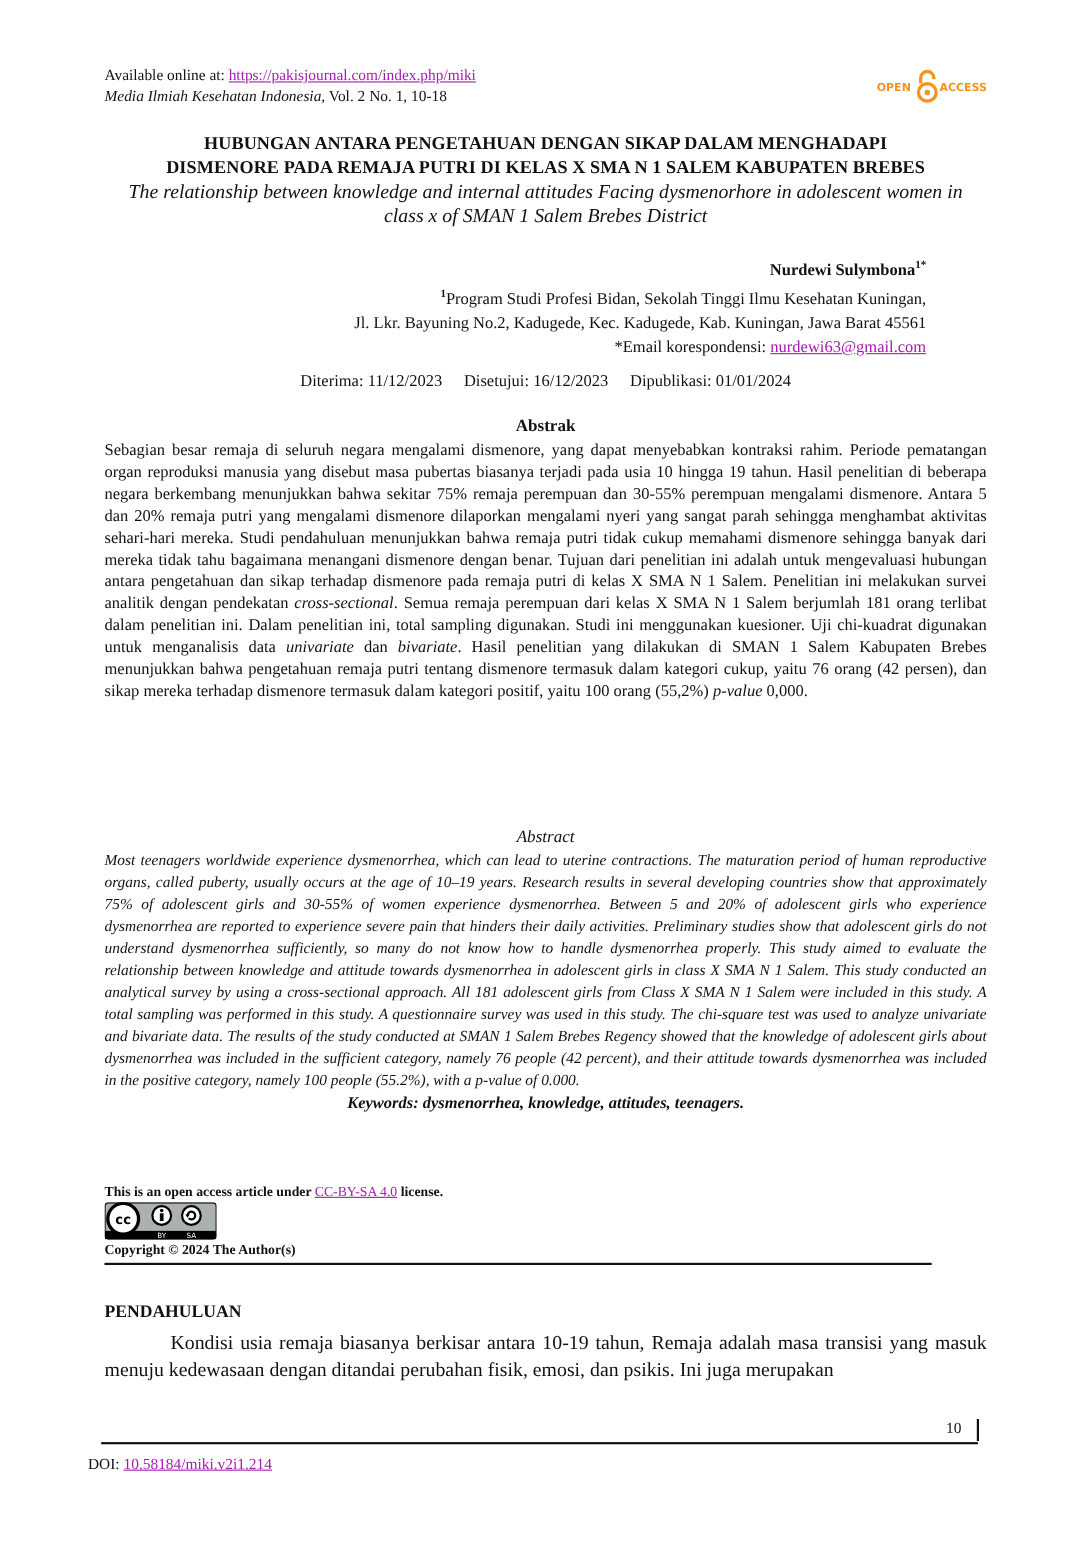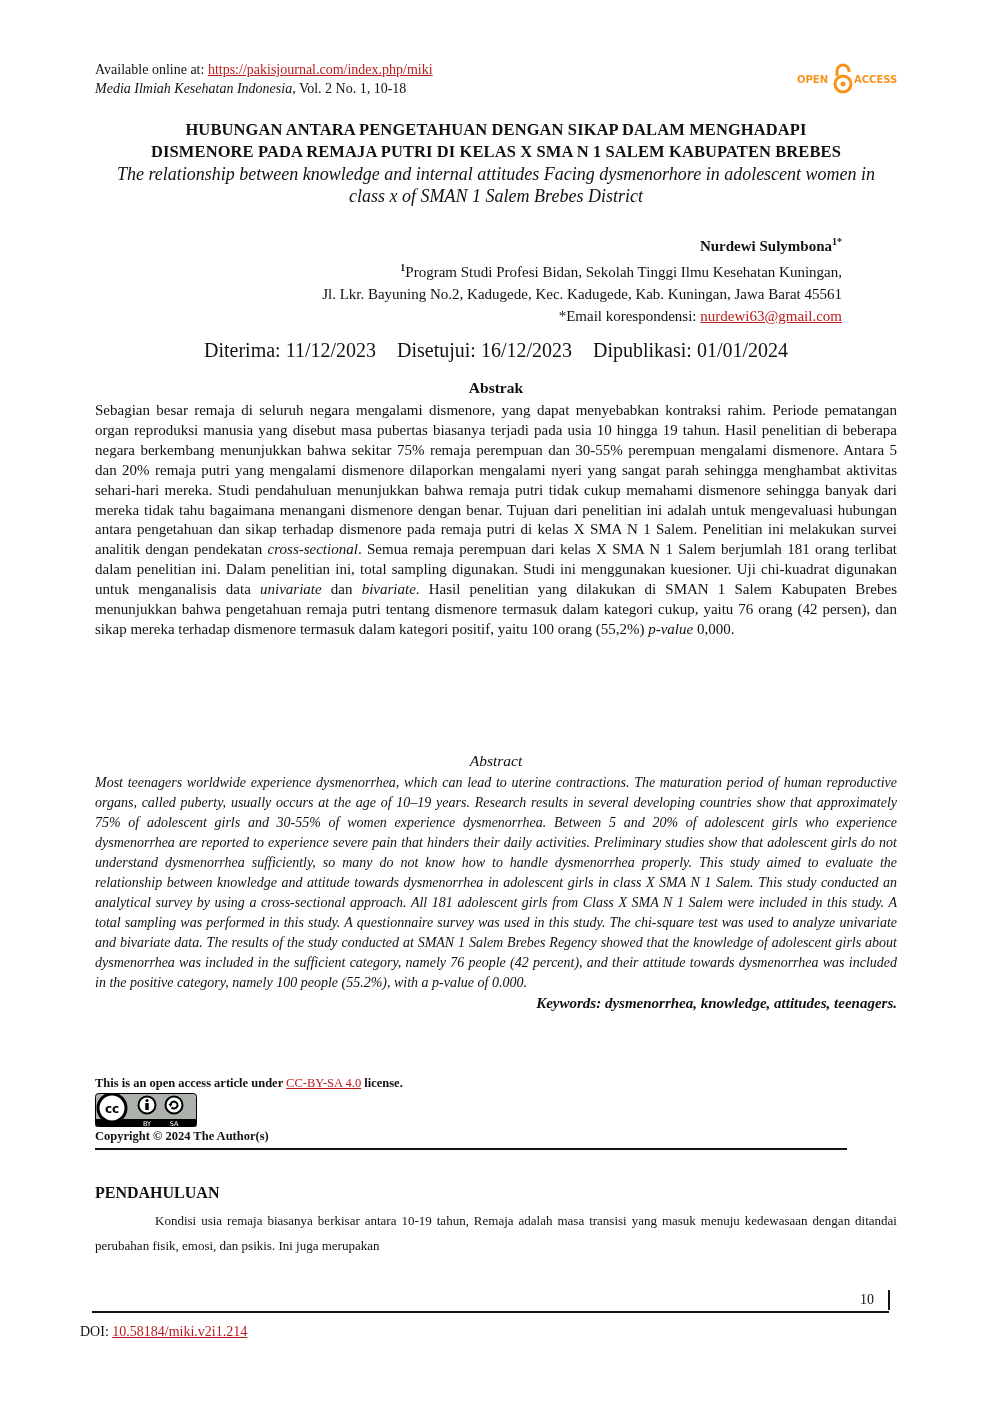--- a/index.html
+++ b/index.html
@@ -1,45 +1,45 @@
 <!DOCTYPE html>
 <html><head>
 <meta charset="utf-8">
 <style>
   html, body { margin: 0; padding: 0; background: #ffffff; }
   body { width: 992px; height: 1403px; position: relative; overflow: hidden;
          font-family: "DejaVu Serif", "Liberation Serif", serif; color: #111; }
   .serif { font-family: "Liberation Serif", "DejaVu Serif", serif; }
-  a.link { color: #b91c1c; text-decoration: underline; }
+  a.link { color: #a21caf; text-decoration: underline; }
 
   .header { position: absolute; left: 95px; top: 60px; font-size: 14px; line-height: 19px; }
   .header .journal { font-style: italic; }
   .oa-logo { position: absolute; left: 797px; top: 63px; width: 105px; height: 32px; }
 
   .title-block { position: absolute; left: 90px; top: 119px; width: 812px; text-align: center; }
   .title { font-weight: bold; font-size: 16.5px; line-height: 22px; letter-spacing: 0.1px; }
   .subtitle { font-style: italic; font-size: 18px; line-height: 22px; }
 
   .author-block { position: absolute; left: 150px; top: 231px; width: 692px; text-align: right; font-size: 15px; line-height: 22px; }
   .author-name { font-weight: bold; }
-  .dates { position: absolute; left: 150px; top: 339px; width: 692px; text-align: center; font-size: 20px; }
+  .dates { position: absolute; left: 150px; top: 339px; width: 692px; text-align: center; font-size: 15px; }
   .dates span { margin: 0 8px; }
 
   .abs-head { position: absolute; left: 95px; width: 802px; text-align: center; font-size: 15.5px; }
   .abs-body { position: absolute; left: 95px; width: 802px; text-align: justify; font-size: 15px; line-height: 19.9px; }
   .abs-en { font-style: italic; font-size: 14px; line-height: 20px; }
   .kw b { font-weight: bold; }
 
   .license { position: absolute; left: 95px; top: 1076px; font-size: 12.5px; font-weight: bold; font-family: "Liberation Serif", "DejaVu Serif", serif; }
   .cc-badge { position: absolute; left: 95px; top: 1093px; width: 102px; height: 34px; }
   .copyright { position: absolute; left: 95px; top: 1129px; font-size: 12.5px; font-weight: bold; font-family: "Liberation Serif", "DejaVu Serif", serif; }
   .hr1 { position: absolute; left: 95px; top: 1148px; width: 752px; height: 2px; background: #111; }
 
   .sec-head { position: absolute; left: 95px; top: 1184px; font-weight: bold; font-size: 16px; }
-  .intro { position: absolute; left: 95px; top: 1208px; width: 802px; text-align: justify; font-size: 13px; line-height: 25px; text-indent: 60px; }
+  .intro { position: absolute; left: 95px; top: 1208px; width: 802px; text-align: justify; font-size: 18px; line-height: 25px; text-indent: 60px; }
 
   .page-num { position: absolute; left: 860px; top: 1292px; font-size: 14px; font-family: "Liberation Serif", serif; }
   .pn-bar { position: absolute; left: 888px; top: 1290px; width: 2px; height: 20px; background: #111; }
   .hr2 { position: absolute; left: 92px; top: 1311px; width: 797px; height: 2px; background: #111; }
   .doi { position: absolute; left: 80px; top: 1324px; font-size: 14px; font-family: "Liberation Serif", serif; }
 </style>
 </head>
 <body>
 
 <div class="header serif">
@@ -88,21 +88,21 @@
 </div>
 
 <div class="abs-head serif" style="top:379px;font-weight:bold;">Abstrak</div>
 <div class="abs-body serif" style="top:401px;">
   <span>Sebagian besar remaja di seluruh negara mengalami dismenore, yang dapat menyebabkan kontraksi rahim. Periode pematangan organ reproduksi manusia yang disebut masa pubertas biasanya terjadi pada usia 10 hingga 19 tahun. Hasil penelitian di beberapa negara berkembang menunjukkan bahwa sekitar 75% remaja perempuan dan 30-55% perempuan mengalami dismenore. Antara 5 dan 20% remaja putri yang mengalami dismenore dilaporkan mengalami nyeri yang sangat parah sehingga menghambat aktivitas sehari-hari mereka. Studi pendahuluan menunjukkan bahwa remaja putri tidak cukup memahami dismenore sehingga banyak dari mereka tidak tahu bagaimana menangani dismenore dengan benar. Tujuan dari penelitian ini adalah untuk mengevaluasi hubungan antara pengetahuan dan sikap terhadap dismenore pada remaja putri di kelas X SMA N 1 Salem. Penelitian ini melakukan survei analitik dengan pendekatan </span><i>cross-sectional</i><span>. Semua remaja perempuan dari kelas X SMA N 1 Salem berjumlah 181 orang terlibat dalam penelitian ini. Dalam penelitian ini, total sampling digunakan. Studi ini menggunakan kuesioner. Uji chi-kuadrat digunakan untuk menganalisis data </span><i>univariate</i><span> dan </span><i>bivariate</i><span>. Hasil penelitian yang dilakukan di SMAN 1 Salem Kabupaten Brebes menunjukkan bahwa pengetahuan remaja putri tentang dismenore termasuk dalam kategori cukup, yaitu 76 orang (42 persen), dan sikap mereka terhadap dismenore termasuk dalam kategori positif, yaitu 100 orang (55,2%) </span><i>p-value</i><span> 0,000.</span>
 </div>
 
 <div class="abs-head serif" style="top:752px;font-style:italic;">Abstract</div>
 <div class="abs-body abs-en serif" style="top:773px;">
   <span>Most teenagers worldwide experience dysmenorrhea, which can lead to uterine contractions. The maturation period of human reproductive organs, called puberty, usually occurs at the age of 10–19 years. Research results in several developing countries show that approximately 75% of adolescent girls and 30-55% of women experience dysmenorrhea. Between 5 and 20% of adolescent girls who experience dysmenorrhea are reported to experience severe pain that hinders their daily activities. Preliminary studies show that adolescent girls do not understand dysmenorrhea sufficiently, so many do not know how to handle dysmenorrhea properly. This study aimed to evaluate the relationship between knowledge and attitude towards dysmenorrhea in adolescent girls in class X SMA N 1 Salem. This study conducted an analytical survey by using a cross-sectional approach. All 181 adolescent girls from Class X SMA N 1 Salem were included in this study. A total sampling was performed in this study. A questionnaire survey was used in this study. The chi-square test was used to analyze univariate and bivariate data. The results of the study conducted at SMAN 1 Salem Brebes Regency showed that the knowledge of adolescent girls about dysmenorrhea was included in the sufficient category, namely 76 people (42 percent), and their attitude towards dysmenorrhea was included in the positive category, namely 100 people (55.2%), with a p-value of 0.000.</span>
-  <div class="kw" style="text-align:right;font-size:15px;">
+  <div class="kw" style="text-align:center;font-size:15px;">
     <b>Keywords: </b><b>dysmenorrhea, knowledge, attitudes, teenagers.</b>
   </div>
 </div>
 
 <div class="license">
   <span>This is an open access article under </span><a class="link" href="#" style="font-weight:normal">CC-BY-SA 4.0</a><span> license.</span>
 </div>
 
 <svg class="cc-badge" viewBox="0 0 102 34">
   <rect x="0.5" y="0.5" width="101" height="33" rx="3" fill="#aab2ab" stroke="#000"></rect>

